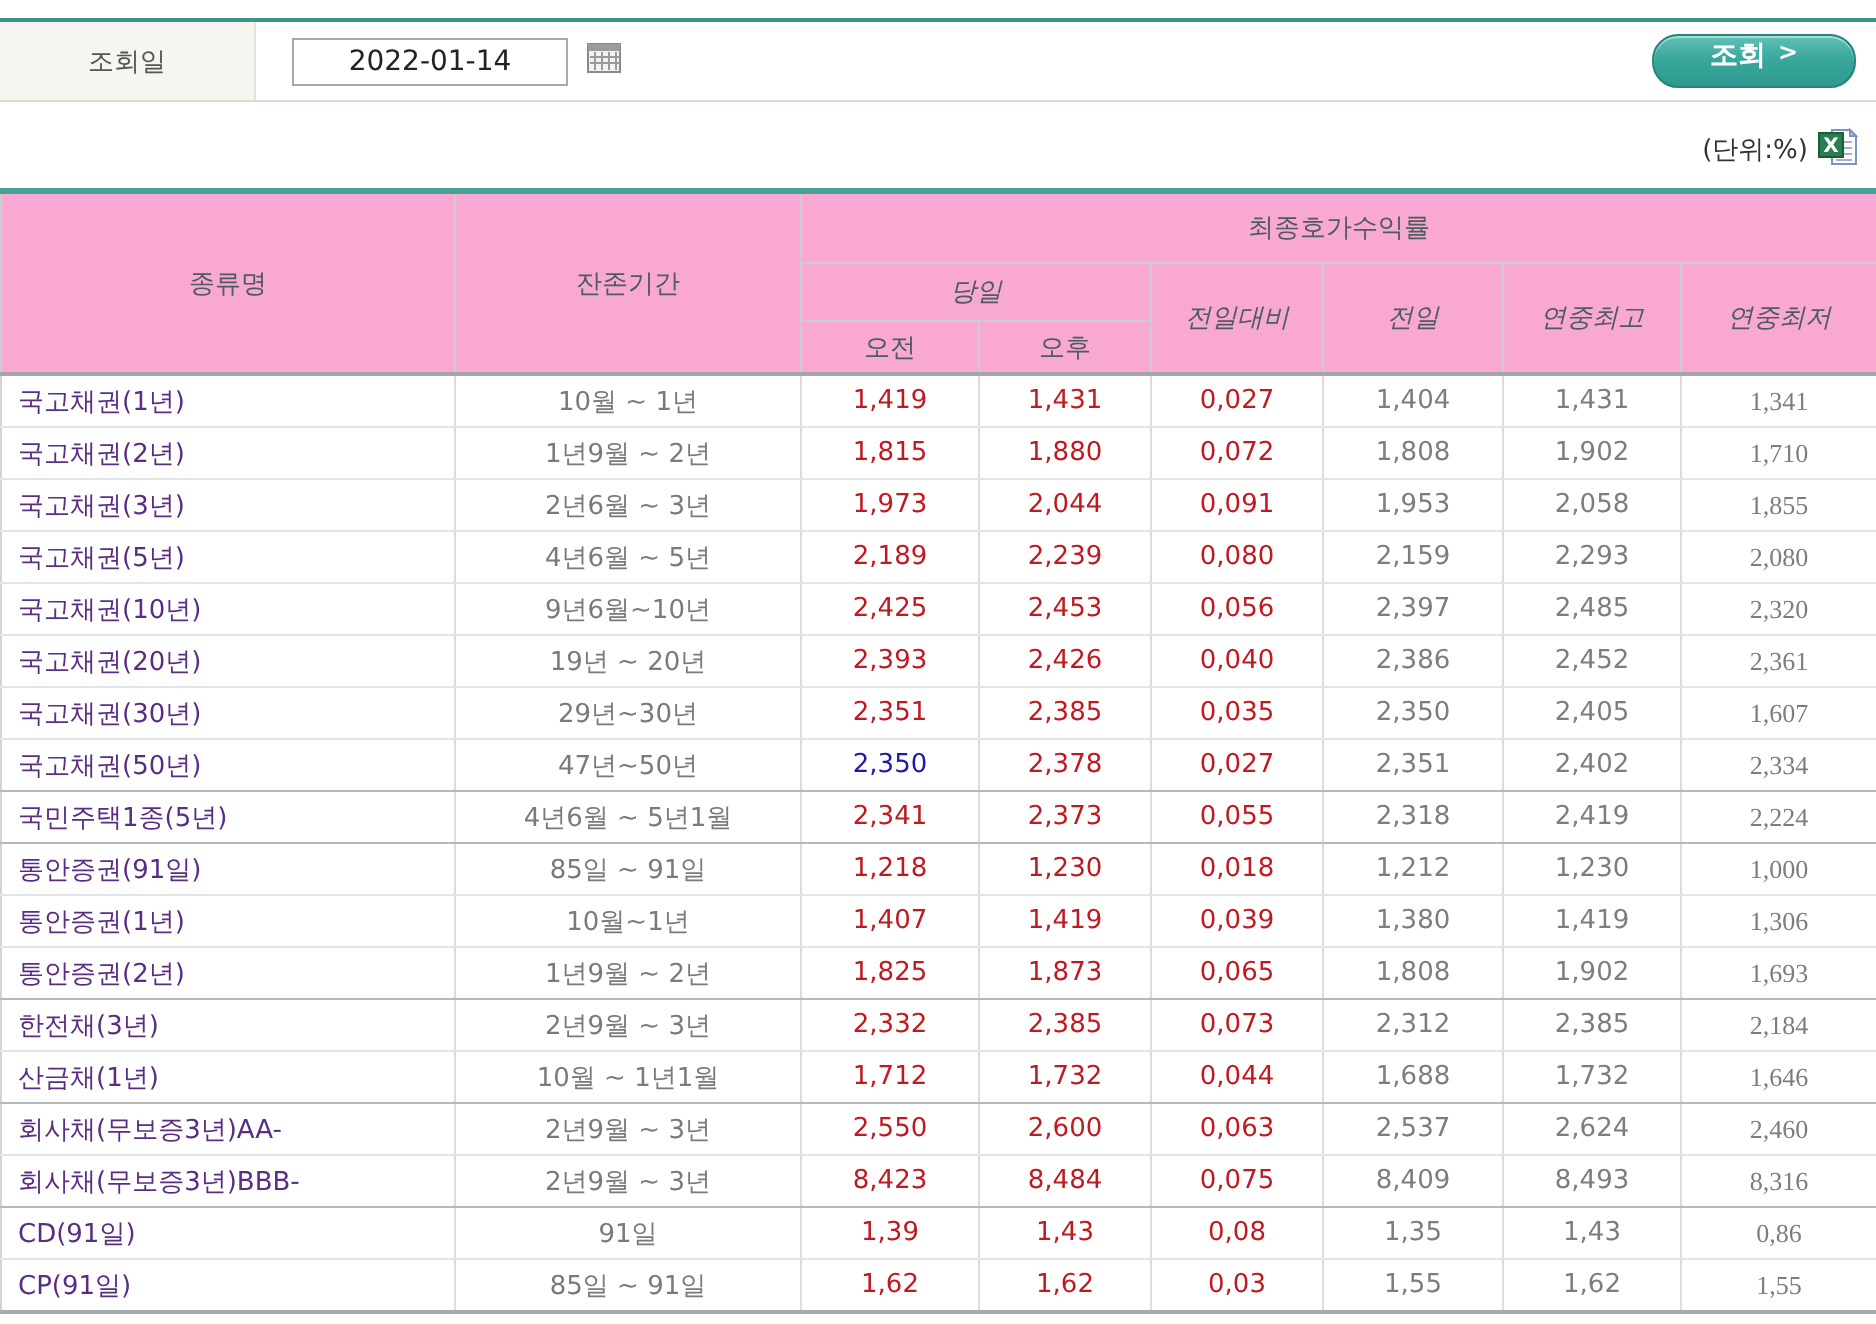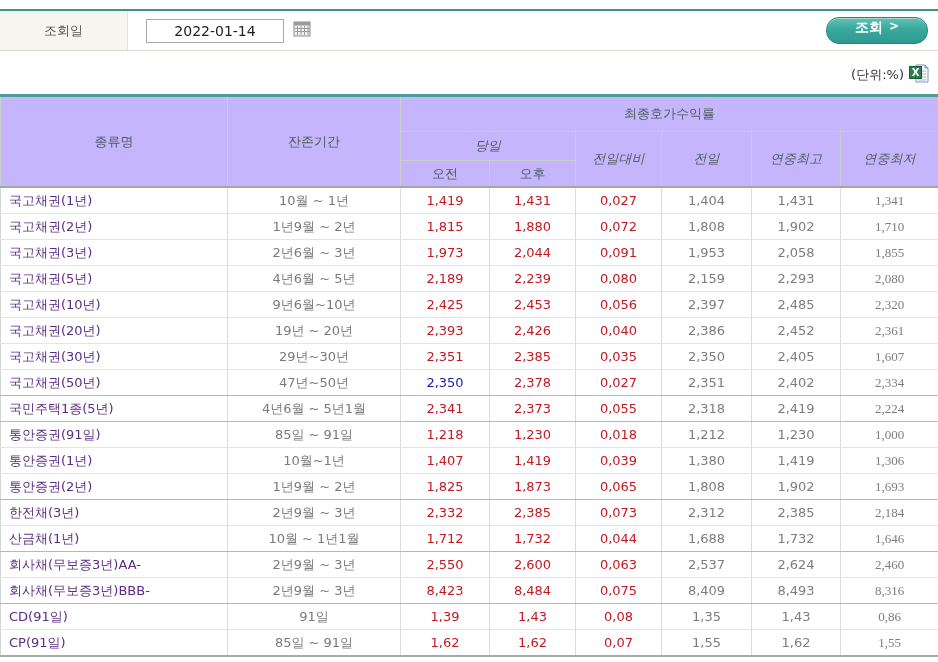--- a/index.html
+++ b/index.html
@@ -41,21 +41,21 @@
   }
   .unit-note{font-size:13px;color:#333;}
   
   table.rates{
     position:absolute;top:94px;left:0;width:938px;
     border-collapse:collapse;table-layout:fixed;
     border-top:3px solid #48a098;
     border-left:1px solid #d4d4d4;border-right:1px solid #d4d4d4;
   }
   table.rates th{
-    background:#c4b5fd;color:#4d5c5c;font-size:13px;font-weight:normal;
+    background:#f9a8d4;color:#4d5c5c;font-size:13px;font-weight:normal;
     border:1px solid #c8cfce;text-align:center;
   }
   table.rates thead tr.h1 th{height:32px;}
   table.rates thead tr.h2 th{height:26px;font-style:italic;}
   table.rates thead tr.h3 th{height:23px;}
   table.rates thead{border-bottom:2px solid #9fa6a5;}
   table.rates thead tr.h3{border-bottom:2px solid #a0a7a6;}
   table.rates td{
     height:25px;font-size:13px;text-align:center;
     border-bottom:1px solid #e4e4e4;border-right:1px solid #dcdcdc;
@@ -316,19 +316,19 @@
         <td class="c-red">0,08</td>
         <td class="c-gray">1,35</td>
         <td class="c-gray">1,43</td>
         <td class="c-gray">0,86</td>
       </tr>
       <tr class="last-row">
         <td class="name">CP(91일)</td>
         <td class="period">85일 ~ 91일</td>
         <td class="c-red">1,62</td>
         <td class="c-red">1,62</td>
-        <td class="c-red">0,07</td>
+        <td class="c-red">0,03</td>
         <td class="c-gray">1,55</td>
         <td class="c-gray">1,62</td>
         <td class="c-gray">1,55</td>
       </tr>
     </tbody>
 </table>
 
 </body></html>

